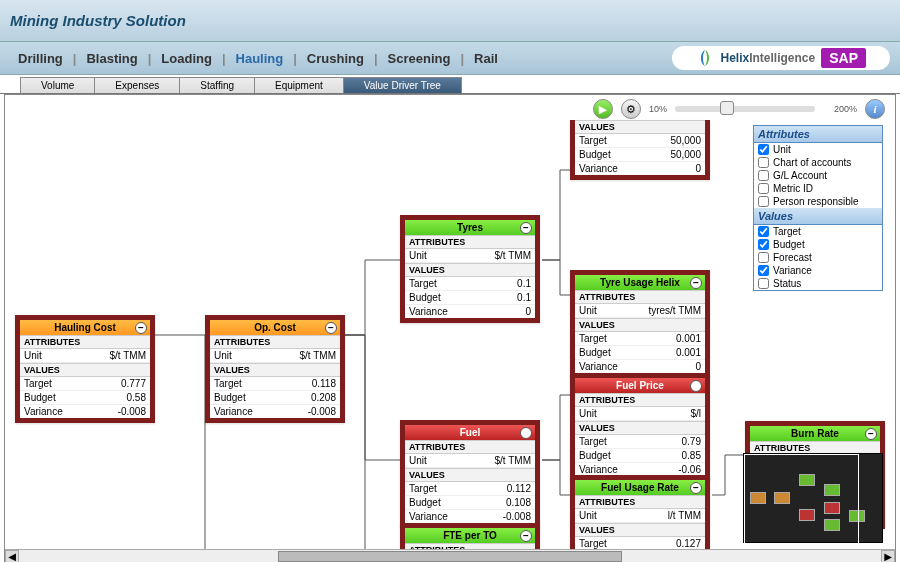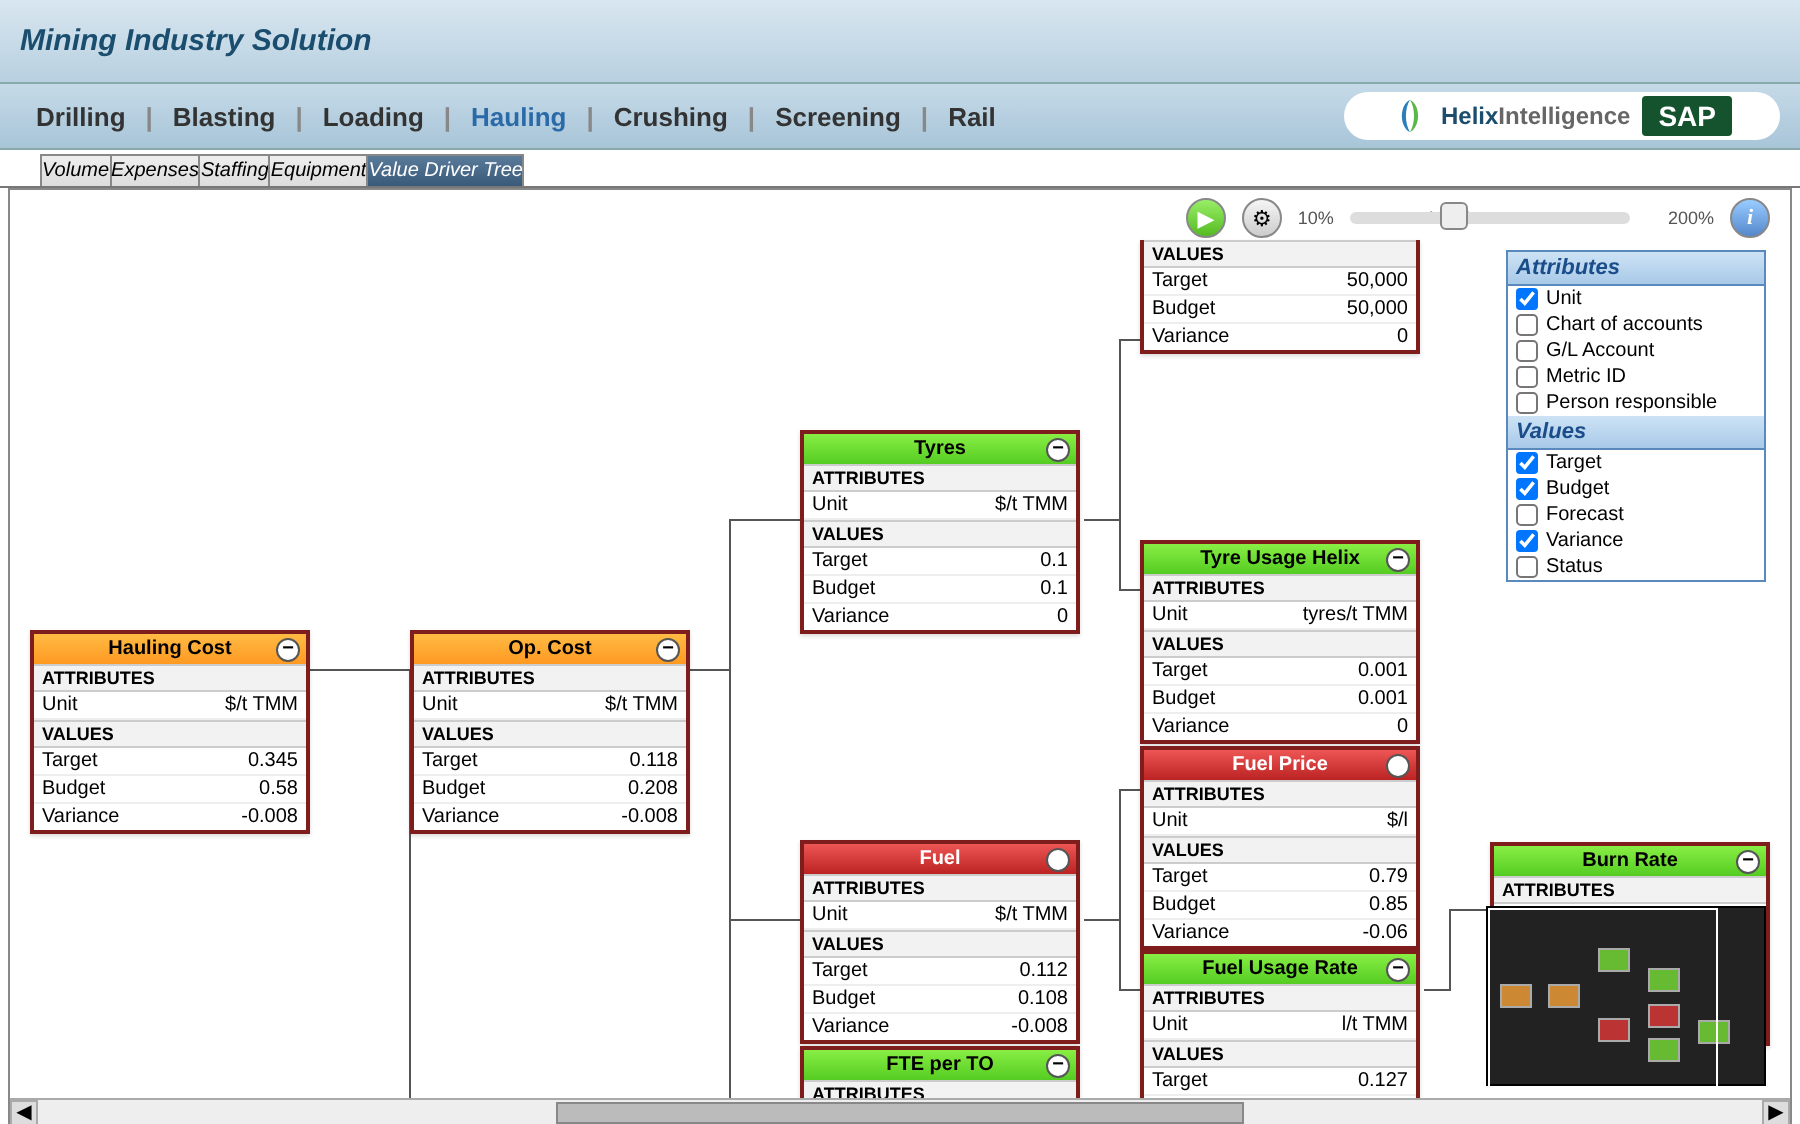--- a/index.html
+++ b/index.html
@@ -9,37 +9,37 @@
 
   .navbar { background: linear-gradient(#c5dae8, #a8c5d8); padding: 4px 10px; font-size: 13px; font-weight: bold; color: #333; display: flex; align-items: center; border-bottom: 1px solid #8aa; }
   .navbar .nav-item { padding: 0 8px; cursor: pointer; }
   .navbar .nav-item.active { color: #2a6aa8; }
   .navbar .sep { color: #888; padding: 0 2px; }
   .navbar .spacer { flex: 1; }
   .brand { display: flex; align-items: center; gap: 6px; background:#fff; padding:2px 24px; border-radius:12px; }
   .brand .logo-swirl { width: 18px; height: 18px; }
   .brand .helix { font-size: 12px; color: #666; }
   .brand .helix b { color: #1a4d6e; }
-  .brand .sap { background:#14532d; color:#fff; font-weight:bold; padding:2px 8px; border-radius:2px; font-size:14px; }
+  .brand .sap { background:#a21caf; color:#fff; font-weight:bold; padding:2px 8px; border-radius:2px; font-size:14px; }
 
   .tabs { display: flex; padding: 2px 0 0 20px; background:#fff; border-bottom:1px solid #777; }
-  .tabs .tab { background: linear-gradient(#eee,#ddd); border:1px solid #888; border-bottom:none; padding:2px 0; font-size:10px; margin-right:-1px; cursor:pointer;font-style:italic; }
+  .tabs .tab { background: linear-gradient(#eee,#ddd); border:1px solid #888; border-bottom:none; padding:2px 20px; font-size:10px; margin-right:-1px; cursor:pointer; }
   .tabs .tab.active { background: linear-gradient(#5a7a9a,#3a5a7a); color:#fff; }
 
   .canvas-wrap { position: relative; height: 470px; border:1px solid #888; margin:0 4px; background:#fff; overflow:hidden; }
   .toolbar-top { position: absolute; top:4px; right:10px; display:flex; align-items:center; gap:8px; z-index:10; }
   .icon-btn { width:20px; height:20px; border-radius:50%; border:1px solid #888; background:linear-gradient(#f5f5f5,#ccc); display:flex; align-items:center; justify-content:center; cursor:pointer; font-size:11px; }
   .icon-btn.green { background:linear-gradient(#9e6,#5b2); color:#fff; }
   .icon-btn.blue { background:linear-gradient(#9cf,#58c); color:#fff; font-style:italic; font-family:Georgia,serif; font-weight:bold;}
   .zoom-track { width:140px; height:6px; background:#ddd; border-radius:3px; position:relative; }
   .zoom-handle { position:absolute; top:-5px; left:45px; width:14px; height:14px; background:#eee; border:1px solid #888; border-radius:3px; cursor:pointer; }
   .zoom-label { font-size:9px; color:#555; }
 
   
-  .node { position: absolute; width: 140px; background:#fff; border:2px solid #7f1d1d; font-size:10px; box-shadow:0 1px 2px rgba(0,0,0,0.15); }
+  .node { position: absolute; width: 140px; background:#fff; border:5px solid #7f1d1d; font-size:10px; box-shadow:0 1px 2px rgba(0,0,0,0.15); }
   .node .hdr { padding:2px 4px; font-weight:bold; font-size:10px; text-align:center; position:relative; color:#000; }
   .node.green .hdr { background: linear-gradient(#8e4,#5c2); }
   .node.orange .hdr { background: linear-gradient(#fb4,#f92); }
   .node.red .hdr { background: linear-gradient(#e55,#b22); color:#fff; }
   .node .collapse { position:absolute; right:3px; top:2px; width:12px; height:12px; border-radius:50%; background:#fff; border:1px solid #555; line-height:10px; text-align:center; font-size:10px; cursor:pointer; }
   .node .sect { padding:1px 4px; font-weight:bold; background:#f2f2f2; border-top:1px solid #ccc; border-bottom:1px solid #ccc; font-size:9px; }
   .node .row { display:flex; justify-content:space-between; padding:1px 4px; border-bottom:1px solid #eee; }
   .node .row:last-child { border-bottom:none; }
 
   svg.connectors { position:absolute; top:0; left:0; width:100%; height:100%; pointer-events:none; }
@@ -128,21 +128,21 @@
   <div class="node orange" style="left:10px; top:220px;">
     <div class="hdr"><span>Hauling Cost</span><span class="collapse">−</span></div>
     <div class="sect">ATTRIBUTES</div>
     <div class="row">
         <span>Unit</span>
         <span>$/t TMM</span>
       </div>
     <div class="sect">VALUES</div>
     <div class="row">
         <span>Target</span>
-        <span>0.345</span>
+        <span>0.777</span>
       </div>
     <div class="row">
         <span>Budget</span>
         <span>0.58</span>
       </div>
     <div class="row">
         <span>Variance</span>
         <span>-0.008</span>
       </div>
   </div>

